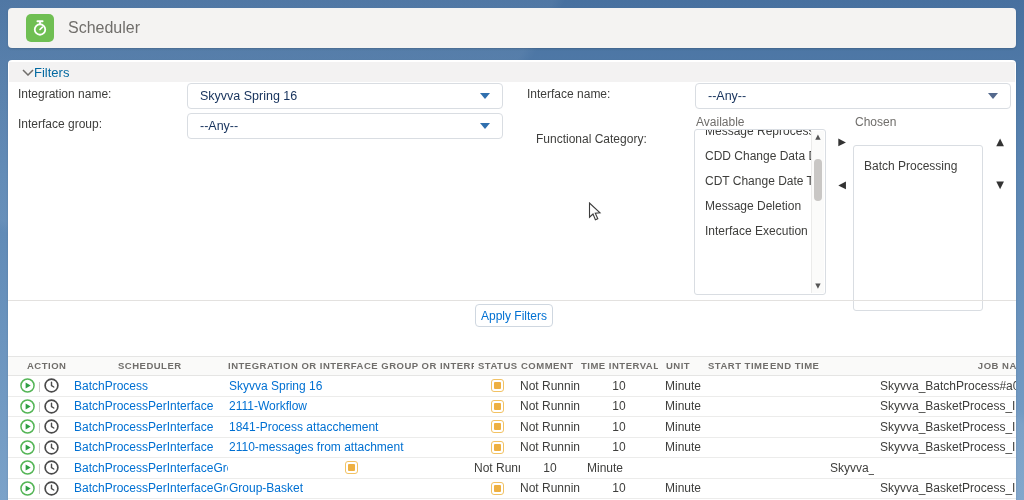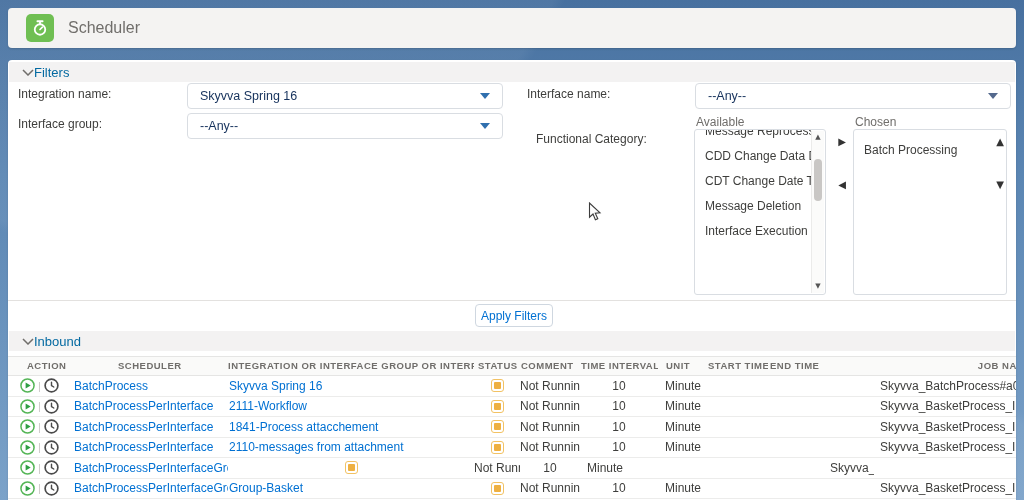--- a/index.html
+++ b/index.html
@@ -50,21 +50,21 @@
     width:0; height:0; border-left:5px solid transparent; border-right:5px solid transparent;
     border-top:6px solid #2f6fae;
   }
   .dd-arrow.gray { border-top-color:#54698d; }
   
   .listbox {
     position:absolute; top:69px; height:166px; background:#fff;
     border:1px solid #d9dde2; border-radius:3px; overflow:hidden;
   }
   .lb-available { left:686px; width:132px; }
-  .lb-chosen   { left:845px; width:154px; }
+  .lb-chosen   { left:845px; width:130px;margin-top:16px; }
   .lb-items { position:absolute; inset:0; overflow:hidden; padding-top:0; }
   .lb-item { height:25px; line-height:25px; padding-left:10px; font-size:12px;
              color:#3e3e3c; white-space:nowrap; overflow:hidden; cursor:pointer; }
   .lb-available .lb-items .lb-item:first-of-type { margin-top:-11px; }
   .lb-chosen .lb-items { padding-top:8px; }
   .lb-scrollbar {
     position:absolute; top:1px; right:1px; bottom:1px; width:13px;
     background:#fbfbfa; border-left:1px solid #ebebea;
   }
   .sb-btn { position:absolute; left:0; right:0; height:13px; text-align:center;
@@ -197,26 +197,20 @@
         <div class="lb-item">Batch Processing</div>
       </div>
   </div>
 
   <div class="order-btn" style="left:985px; top:75px;">▲</div>
   <div class="order-btn" style="left:985px; top:118px;">▼</div>
 
   <div class="fdivider"></div>
   <button class="apply-btn">Apply Filters</button>
 
-  <div class="section-bar inbound-bar">
-    <svg class="chev" width="12" height="7" viewBox="0 0 12 7">
-      <polyline points="1,1 6,6 11,1" fill="none" stroke="#706e6b" stroke-width="1.5"></polyline>
-    </svg>
-    <span class="sec-label">Inbound</span>
-  </div>
 
   <div class="tbl">
     <div class="thead">
       <div class="th h-action">ACTION</div>
       <div class="th h-sched">SCHEDULER</div>
       <div class="th h-integ">INTEGRATION OR INTERFACE GROUP OR INTERFACE</div>
       <div class="th h-status">STATUS</div>
       <div class="th h-comment">COMMENT</div>
       <div class="th h-interval">TIME INTERVAL</div>
       <div class="th h-unit">UNIT</div>

